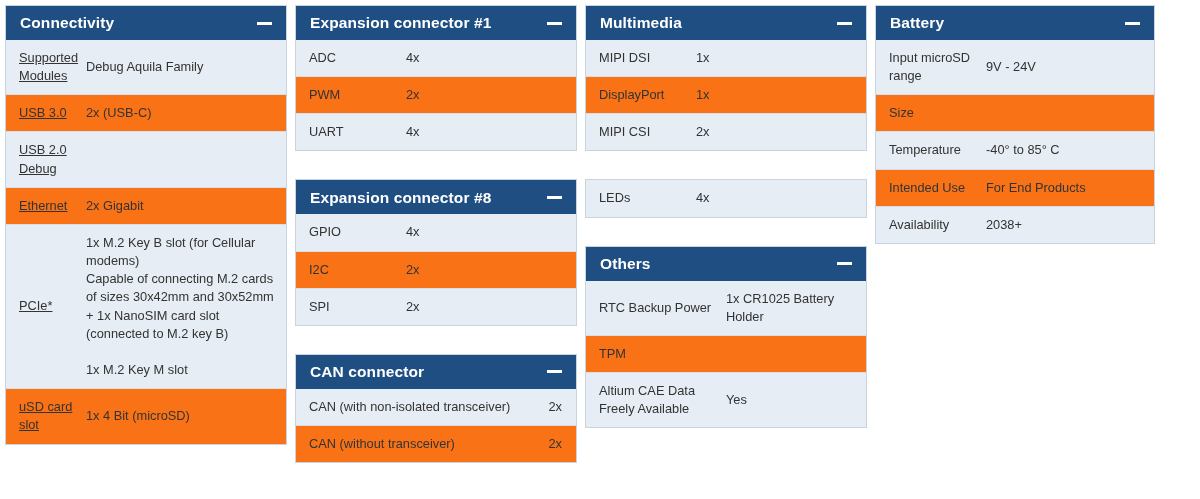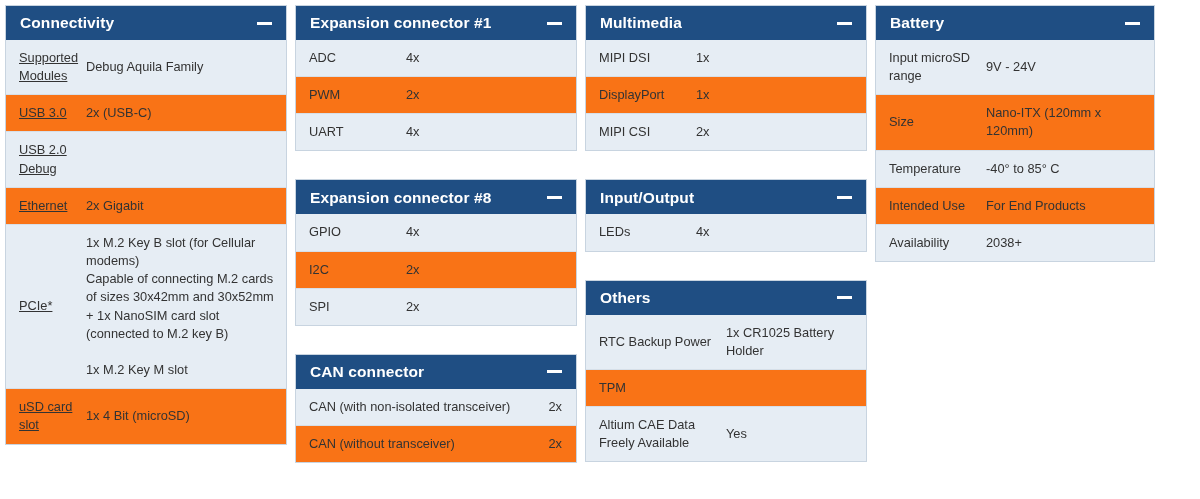--- a/index.html
+++ b/index.html
@@ -245,24 +245,20 @@
           <div class="cell-value">1x</div>
         </div>
         <div class="row shade">
           <div class="cell-label">MIPI CSI</div>
           <div class="cell-value">2x</div>
         </div>
       </div>
     </div>
 
     <div class="card lbl-mid">
-      <div class="card-header">
-        <span class="card-title">Input/Output</span>
-        <span class="collapse-icon"></span>
-      </div>
       <div class="card-body">
         <div class="row shade">
           <div class="cell-label">LEDs</div>
           <div class="cell-value">4x</div>
         </div>
       </div>
     </div>
 
     <div class="card lbl-wide">
       <div class="card-header">
@@ -292,21 +288,20 @@
         <span class="card-title">Battery</span>
         <span class="collapse-icon"></span>
       </div>
       <div class="card-body">
         <div class="row shade">
           <div class="cell-label">Input microSD range</div>
           <div class="cell-value">9V - 24V</div>
         </div>
         <div class="row plain">
           <div class="cell-label">Size</div>
-          <div class="cell-value">Nano-ITX (120mm x 120mm)</div>
         </div>
         <div class="row shade">
           <div class="cell-label">Temperature</div>
           <div class="cell-value">-40° to 85° C</div>
         </div>
         <div class="row plain">
           <div class="cell-label">Intended Use</div>
           <div class="cell-value">For End Products</div>
         </div>
         <div class="row shade">

